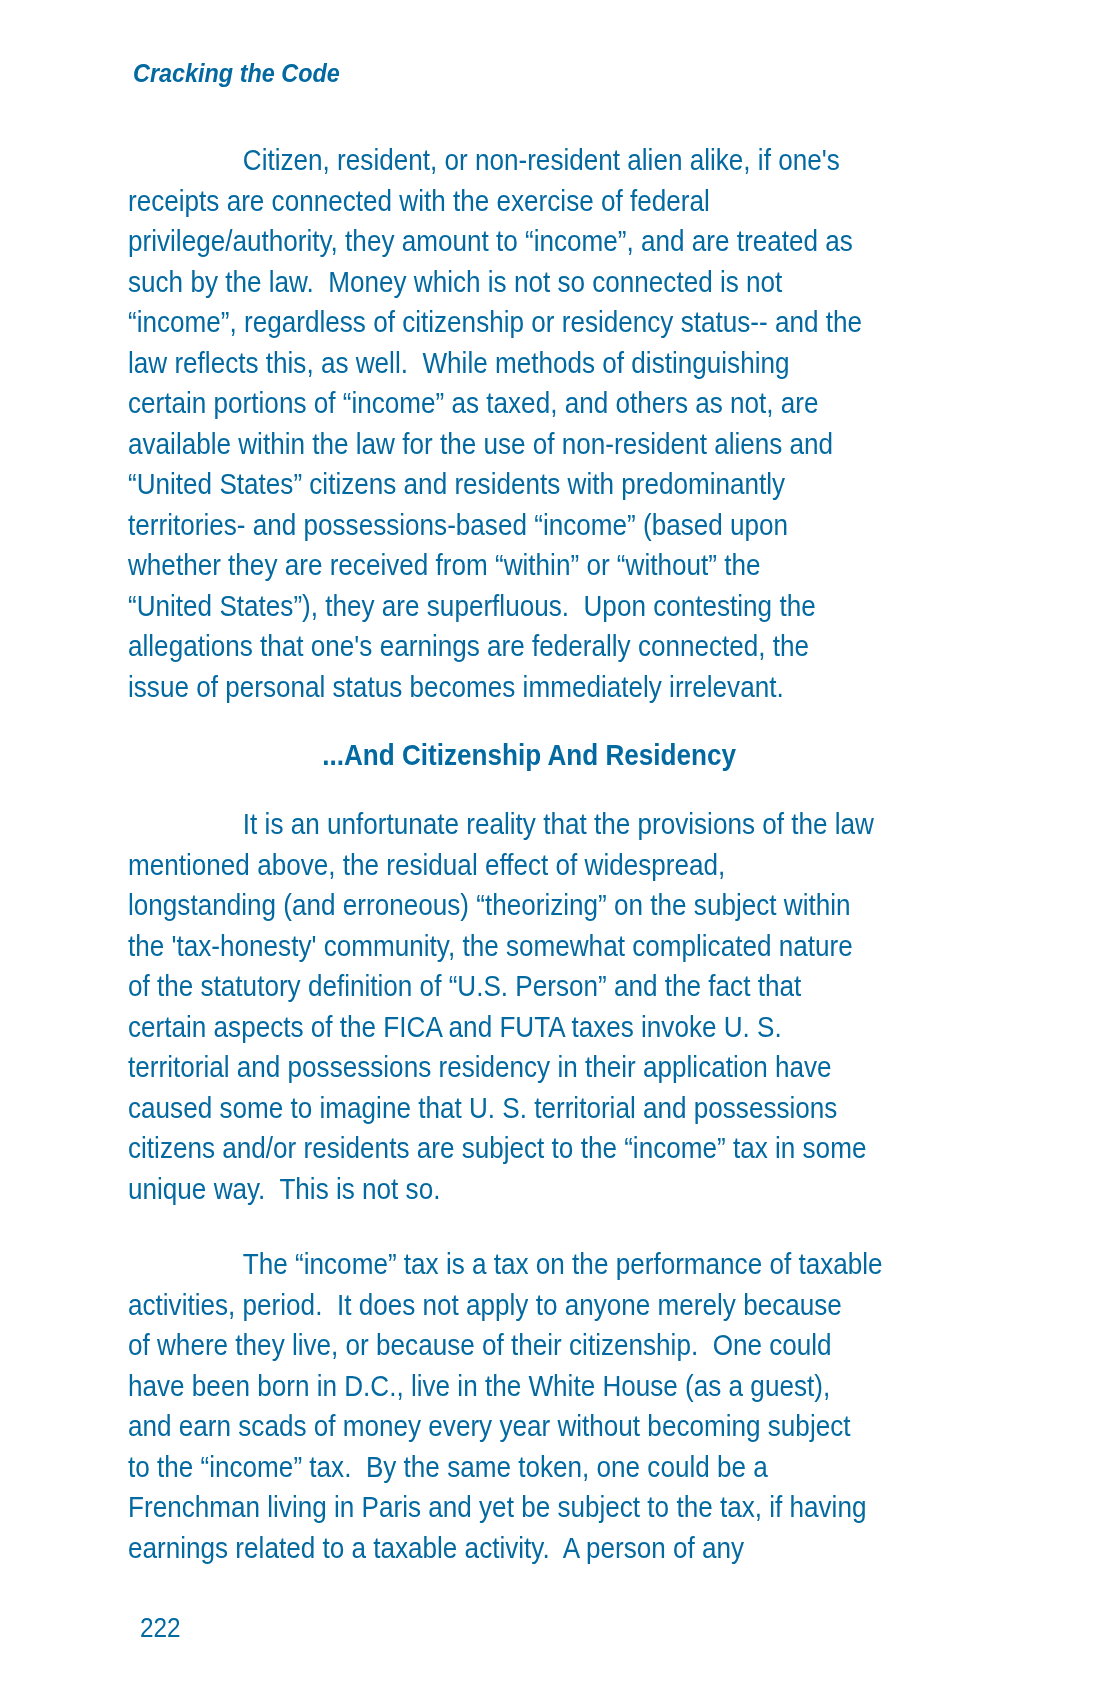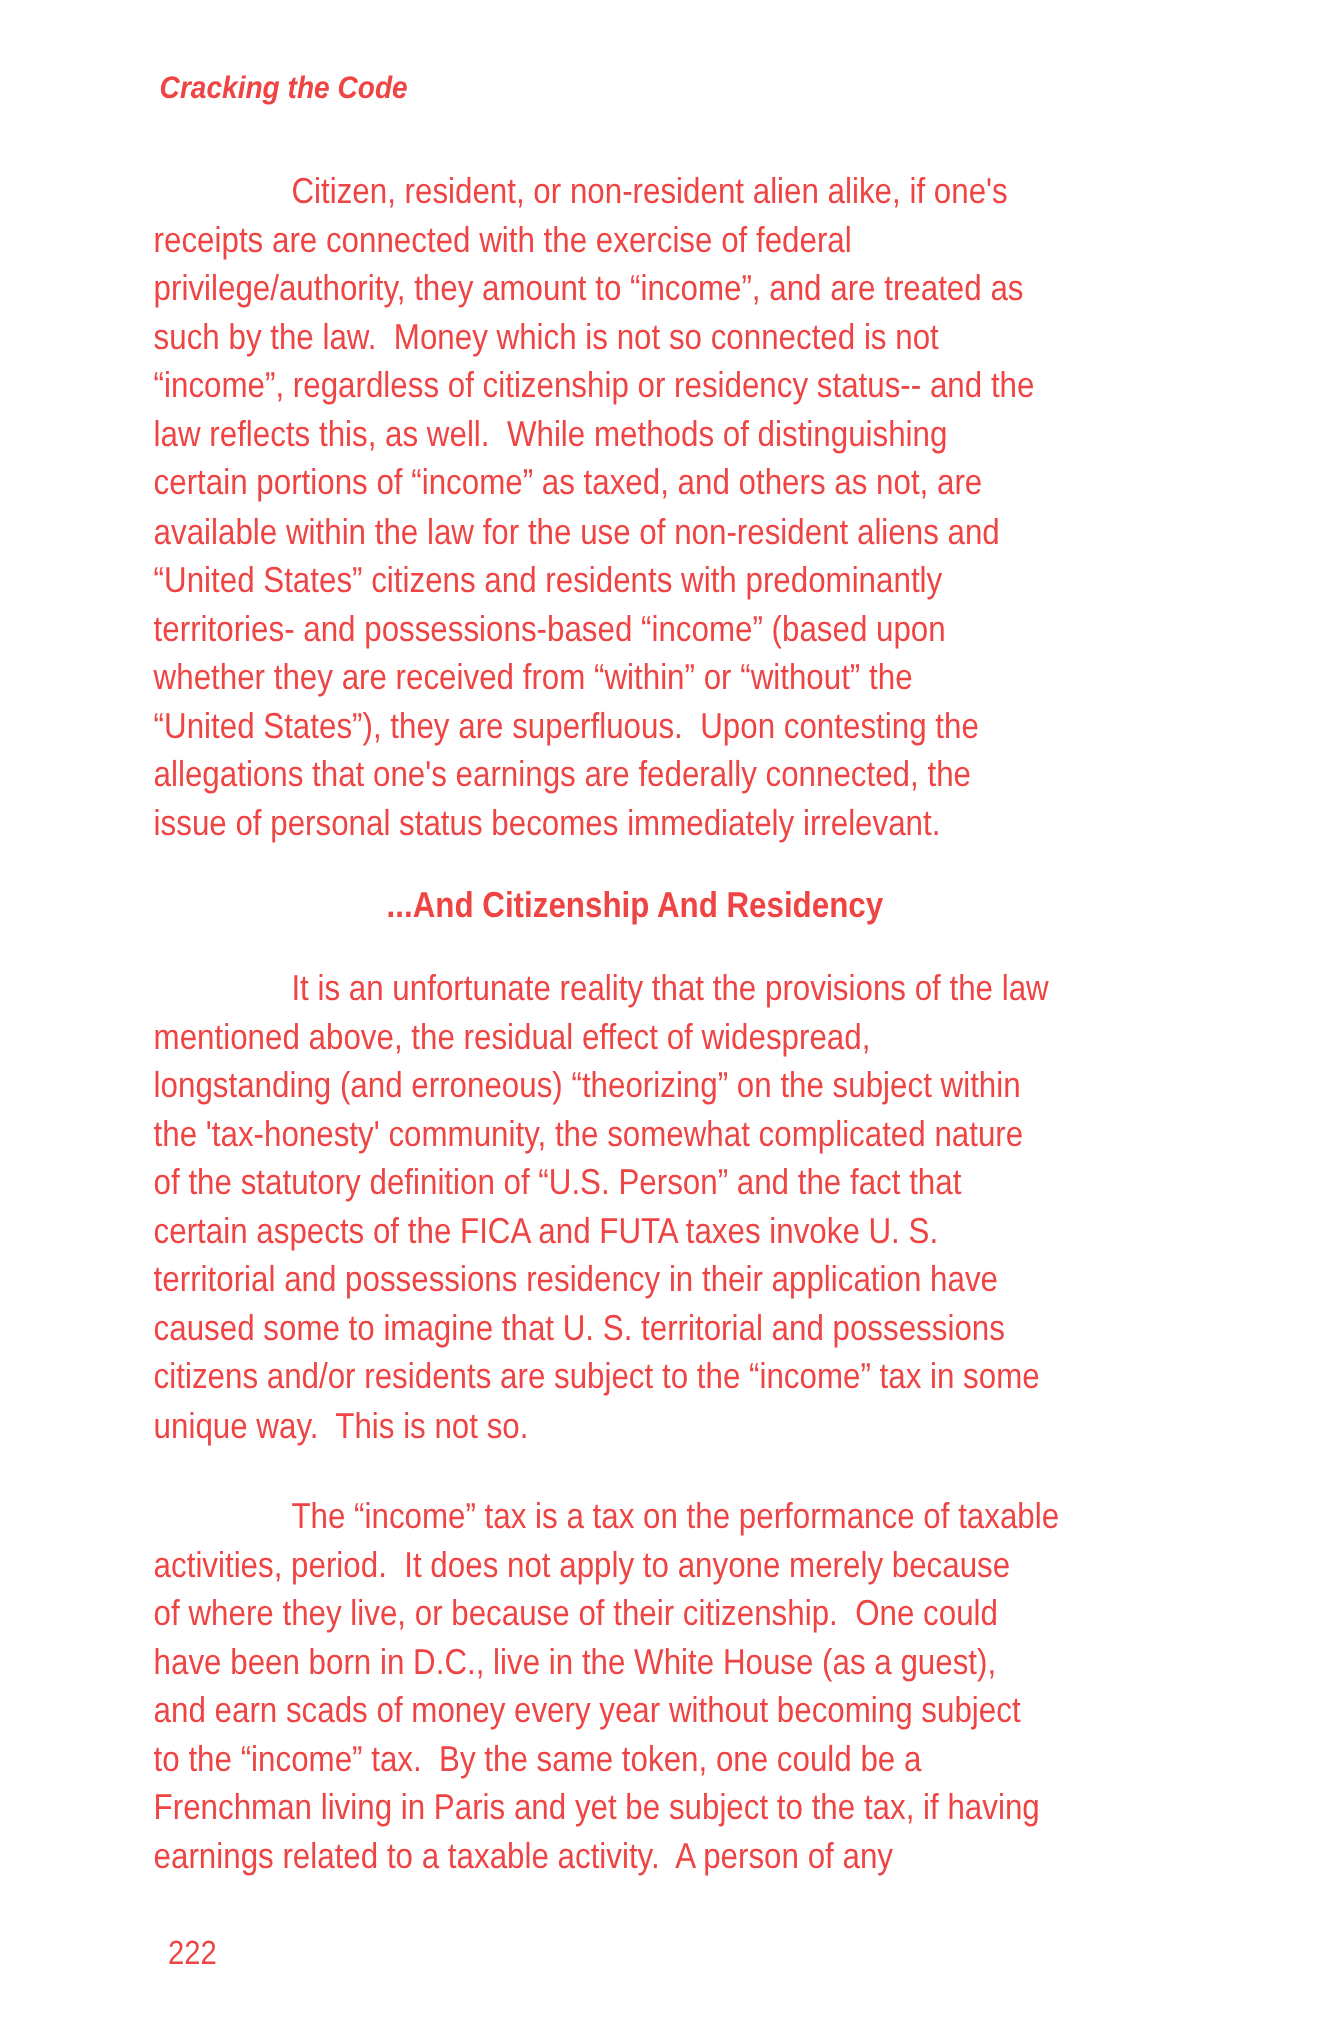--- a/index.html
+++ b/index.html
@@ -4,21 +4,21 @@
 <style>
   html, body { margin: 0; padding: 0; }
   body { background: #e8e8e8; }
   .page {
     position: relative;
     width: 1100px;
     height: 1699px;
     background: #ffffff;
     overflow: hidden;
     font-family: "Liberation Sans", sans-serif;
-    color: #ef4444;
+    color: #0369a1;
   }
   .running-header {
     position: absolute;
     left: 133px;
     top: 58px;
     font-size: 26px;
     font-weight: bold;
     font-style: italic;
     white-space: pre;
     transform: scaleX(0.90);

